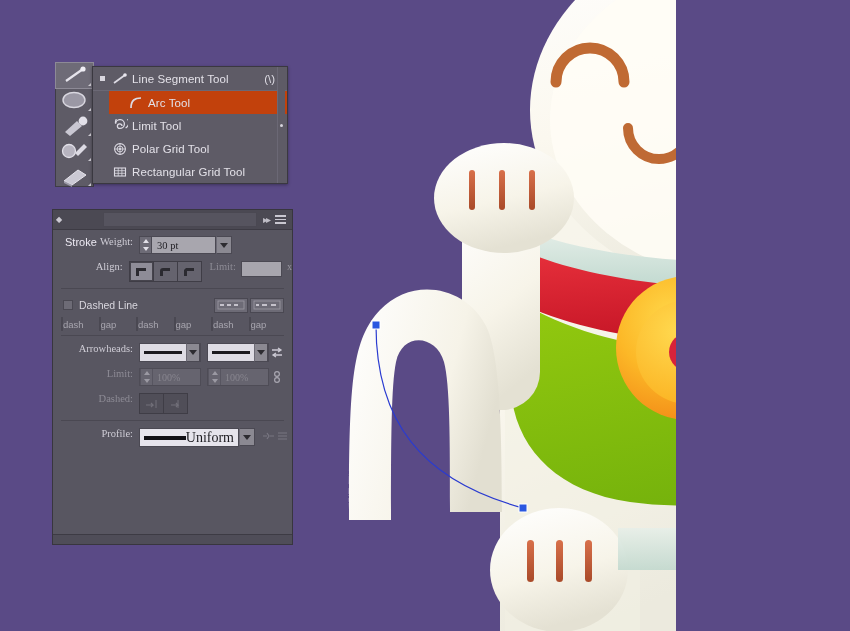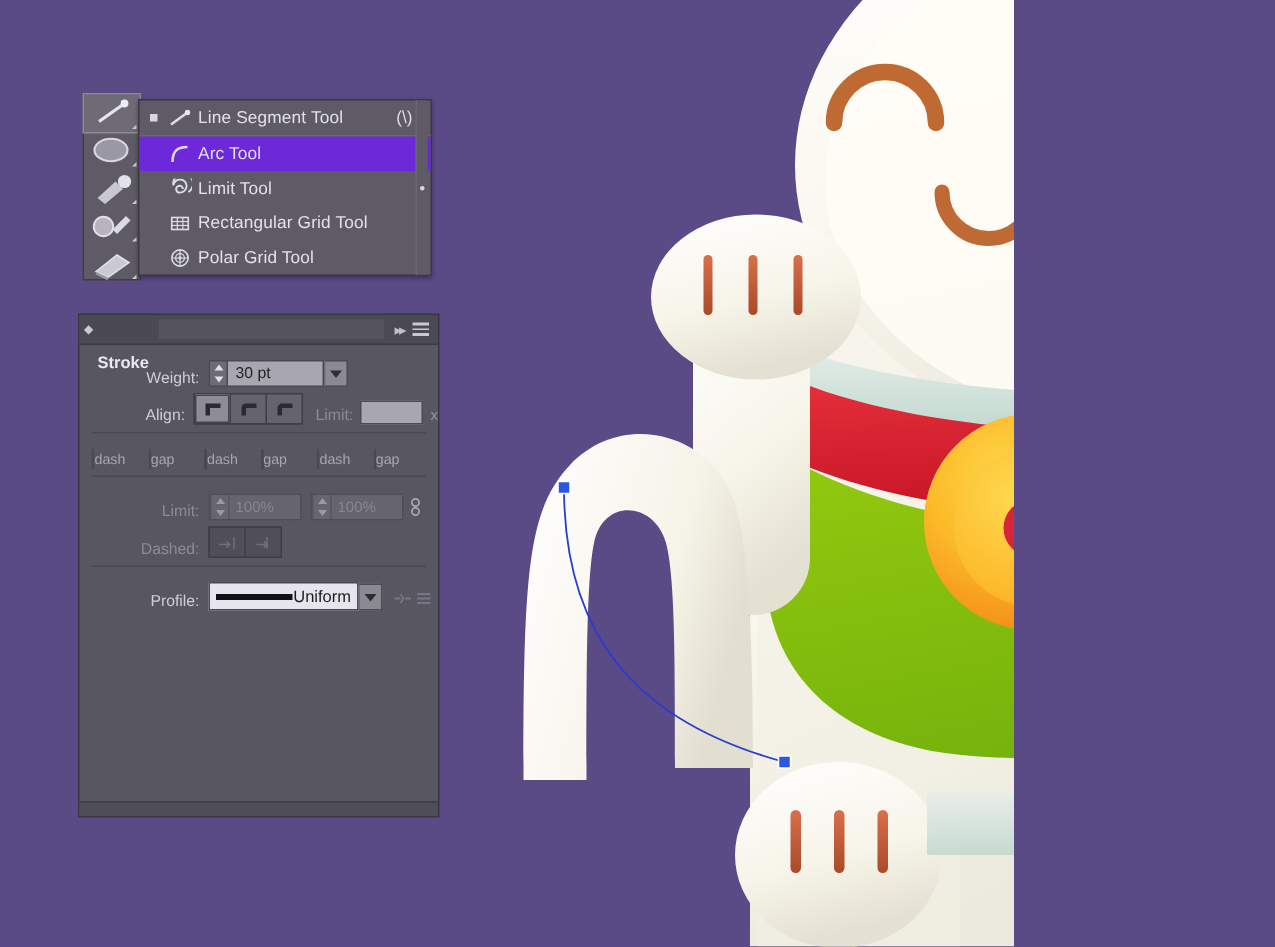--- a/index.html
+++ b/index.html
@@ -33,21 +33,21 @@
     position:absolute;left:92px;top:66px;width:196px;height:118px;
     background:#5e5b66;border:1px solid #3a3840;
     box-sizing:border-box;
     box-shadow:0 1px 3px rgba(0,0,0,.35);
   }
   .flyout-row{
     display:flex;align-items:center;height:23px;padding-left:4px;
     color:#e3e1e8;font-size:11.5px;white-space:nowrap;
     position:relative;
   }
-  .flyout-row.selected{background:#6d28d9;}
+  .flyout-row.selected{background:#c2410c;margin-left:16px;}
   .flyout-row.first{border-bottom:1px solid #6b6875;}
   .fr-dot{width:11px;display:flex;align-items:center;justify-content:center;}
   .fr-dot i{display:block;width:5px;height:5px;background:#d8d6de;}
   .fr-ico{width:24px;display:flex;align-items:center;justify-content:center;}
   .fr-label{flex:1;letter-spacing:.1px;}
   .fr-key{padding-right:12px;color:#dedce4;font-size:11.5px;}
   .flyout-tear{
     position:absolute;right:2px;top:0;width:7px;height:100%;
     background:#5e5b66;border-left:1px solid #6b6875;
   }
@@ -60,28 +60,28 @@
   .panel{
     position:absolute;left:52px;top:209px;width:241px;height:336px;
     background:#585661;border:1px solid #38363e;box-sizing:border-box;
     font-size:10.5px;color:#d8d6de;
   }
   .panel-header{
     height:19px;background:#4b4953;display:flex;align-items:center;
     border-bottom:1px solid #3d3b44;position:relative;
   }
   .ph-arrow{width:12px;display:flex;align-items:center;justify-content:center;color:#cbc9d2;font-size:8px;}
-  .ph-title{color:#ece9f2;font-size:11px;font-weight:bold;margin-top:44px;}
+  .ph-title{color:#ece9f2;font-size:11px;font-weight:normal;margin-top:44px;}
   .ph-tabfill{flex:1;height:13px;margin:0 6px;background:#56545f;border:1px solid #4a4852;}
   .ph-dblarrow{color:#bfbdc6;font-size:10px;padding-right:6px;letter-spacing:-2px;}
   .ph-menu{padding-right:6px;display:flex;flex-direction:column;gap:2px;}
   .ph-menu i{display:block;width:11px;height:1.5px;background:#c9c7d0;}
 
   .panel-body{padding:6px 0 0 0;}
-  .row{display:flex;align-items:flex-end;height:22px;margin-bottom:3px;}
+  .row{display:flex;align-items:flex-start;height:22px;margin-bottom:3px;font-family:Liberation Serif, serif;}
   .row .lbl{
     width:86px;text-align:right;padding-right:6px;color:#cfcdd6;
     font-size:10.5px;white-space:nowrap;box-sizing:border-box;
   }
   .row .lbl.dim{color:#8d8b95;}
 
   .spin{
     width:13px;height:18px;background:#6d6b76;border:1px solid #4b4953;
     display:flex;flex-direction:column;align-items:center;justify-content:space-around;
     box-sizing:border-box;
@@ -149,21 +149,21 @@
     width:62px;height:18px;background:#6b6974;border:1px solid #4b4953;
     display:flex;align-items:center;box-sizing:border-box;opacity:.75;
   }
   .scalebox .sval{padding-left:4px;color:#98969f;font-size:10px;}
 
   .profbox{
     width:100px;height:19px;background:#e6e4ec;border:1px solid #4b4953;
     display:flex;align-items:center;box-sizing:border-box;
   }
   .profline{width:52px;height:4px;background:#111015;margin-left:4px;}
-  .profname{flex:1;text-align:right;padding-right:4px;color:#1c1b20;font-size:11px;}
+  .profname{flex:1;text-align:right;padding-right:4px;color:#1c1b20;font-size:14px;}
 
   .flipbtn{width:14px;height:16px;display:flex;align-items:center;justify-content:center;opacity:.45;}
   .panel-grip{
     position:absolute;left:0;bottom:0;width:100%;height:9px;background:#4f4d58;
     border-top:1px solid #3d3b44;
   }
 </style>
 </head>
 <body>
 
@@ -344,53 +344,53 @@
     </div>
 
     <div class="flyout-row">
       <span class="fr-dot"></span>
       <span class="fr-ico">
         <svg width="16" height="14" viewBox="0 0 16 14">
             <path d="M10 7 A2.3 2.3 0 1 0 7.8 9.4 A4.4 4.4 0 1 0 3.6 4.6 A6.6 6.6 0 1 1 13.6 9" fill="none" stroke="#dcdae3" stroke-width="1.3"></path>
           </svg>
       </span>
       <span class="fr-label">Limit Tool</span>
+      <span class="fr-key"></span>
+    </div>
+
+    <div class="flyout-row">
+      <span class="fr-dot"></span>
+      <span class="fr-ico">
+        <svg width="16" height="14" viewBox="0 0 16 14">
+          <circle cx="8" cy="7" r="5.4" fill="none" stroke="#dcdae3" stroke-width="1.1"></circle>
+          <circle cx="8" cy="7" r="2.9" fill="none" stroke="#dcdae3" stroke-width=".9"></circle>
+          <circle cx="8" cy="7" r="1.1" fill="#dcdae3"></circle>
+          <line x1="2.6" y1="7" x2="13.4" y2="7" stroke="#dcdae3" stroke-width=".8"></line>
+          <line x1="8" y1="1.6" x2="8" y2="12.4" stroke="#dcdae3" stroke-width=".8"></line>
+        </svg>
+      </span>
+      <span class="fr-label">Polar Grid Tool</span>
       <span class="fr-key"></span>
     </div>
 
     <div class="flyout-row">
       <span class="fr-dot"></span>
       <span class="fr-ico">
         <svg width="16" height="14" viewBox="0 0 16 14">
           <rect x="2.5" y="3" width="11" height="8" fill="none" stroke="#dcdae3" stroke-width="1.1"></rect>
           <line x1="6.2" y1="3" x2="6.2" y2="11" stroke="#dcdae3" stroke-width=".8"></line>
           <line x1="9.9" y1="3" x2="9.9" y2="11" stroke="#dcdae3" stroke-width=".8"></line>
           <line x1="2.5" y1="5.7" x2="13.5" y2="5.7" stroke="#dcdae3" stroke-width=".8"></line>
           <line x1="2.5" y1="8.3" x2="13.5" y2="8.3" stroke="#dcdae3" stroke-width=".8"></line>
         </svg>
       </span>
       <span class="fr-label">Rectangular Grid Tool</span>
       <span class="fr-key"></span>
     </div>
 
-    <div class="flyout-row">
-      <span class="fr-dot"></span>
-      <span class="fr-ico">
-        <svg width="16" height="14" viewBox="0 0 16 14">
-          <circle cx="8" cy="7" r="5.4" fill="none" stroke="#dcdae3" stroke-width="1.1"></circle>
-          <circle cx="8" cy="7" r="2.9" fill="none" stroke="#dcdae3" stroke-width=".9"></circle>
-          <circle cx="8" cy="7" r="1.1" fill="#dcdae3"></circle>
-          <line x1="2.6" y1="7" x2="13.4" y2="7" stroke="#dcdae3" stroke-width=".8"></line>
-          <line x1="8" y1="1.6" x2="8" y2="12.4" stroke="#dcdae3" stroke-width=".8"></line>
-        </svg>
-      </span>
-      <span class="fr-label">Polar Grid Tool</span>
-      <span class="fr-key"></span>
-    </div>
-
     <div class="flyout-tear"></div>
   </div>
 
   <div class="panel">
 
     <div class="panel-header">
       <span class="ph-arrow">◆</span>
       <span class="ph-title">Stroke</span>
       <span class="ph-tabfill"></span>
       <span class="ph-dblarrow">▸▸</span>
@@ -440,20 +440,38 @@
         <span class="lbl dim" style="width:auto;padding:0 5px 0 8px">Limit:</span>
         <span class="limit-field">
           <span class="val"></span>
         </span>
         <span class="xmark">x</span>
       </div>
 
 
       <div class="sep"></div>
 
+      <div class="checkrow">
+        <span class="chk"></span>
+        <span class="ctext">Dashed Line</span>
+        <span class="dashbtns">
+          <span class="dashbtn">
+            <svg width="28" height="10" viewBox="0 0 28 10">
+              <rect x="1" y="1" width="26" height="8" fill="none" stroke="#9d9ba5" stroke-width=".8"></rect>
+              <path d="M3 5 h4 M10 5 h4 M17 5 h4" stroke="#e2e0e8" stroke-width="1.5"></path>
+            </svg>
+          </span>
+          <span class="dashbtn">
+            <svg width="28" height="10" viewBox="0 0 28 10">
+              <rect x="1" y="1" width="26" height="8" fill="none" stroke="#9d9ba5" stroke-width=".8"></rect>
+              <path d="M3 5 h3 M9 5 h5 M18 5 h5" stroke="#e2e0e8" stroke-width="1.5"></path>
+            </svg>
+          </span>
+        </span>
+      </div>
 
       <div class="dashgrid">
         <span class="dashcell">
           <span class="dashinput"></span>
           <span class="dashcap">dash</span>
         </span>
         <span class="dashcell">
           <span class="dashinput"></span>
           <span class="dashcap">gap</span>
         </span>
@@ -470,20 +488,42 @@
           <span class="dashcap">dash</span>
         </span>
         <span class="dashcell">
           <span class="dashinput"></span>
           <span class="dashcap">gap</span>
         </span>
       </div>
 
       <div class="sep"></div>
 
+      <div class="row">
+        <span class="lbl">Arrowheads:</span>
+        <span class="arrowbox">
+          <span class="arrowline"></span>
+          <span class="caret-box">
+              <i class="caret"></i>
+            </span>
+        </span>
+        <span style="width:6px"></span>
+        <span class="arrowbox">
+          <span class="arrowline"></span>
+          <span class="caret-box">
+              <i class="caret"></i>
+            </span>
+        </span>
+        <span class="swapbtn">
+          <svg width="14" height="13" viewBox="0 0 14 13">
+            <path d="M2 4 h8 M8 2 l3 2 -3 2" fill="none" stroke="#cbc9d3" stroke-width="1.3"></path>
+            <path d="M12 9 h-8 M6 7 l-3 2 3 2" fill="none" stroke="#cbc9d3" stroke-width="1.3"></path>
+          </svg>
+        </span>
+      </div>
 
       <div class="row">
         <span class="lbl dim">Limit:</span>
         <span class="scalebox">
           <span class="spin" style="opacity:.6">
               <i class="up"></i>
               <i class="dn"></i>
             </span>
           <span class="sval">100%</span>
         </span>

